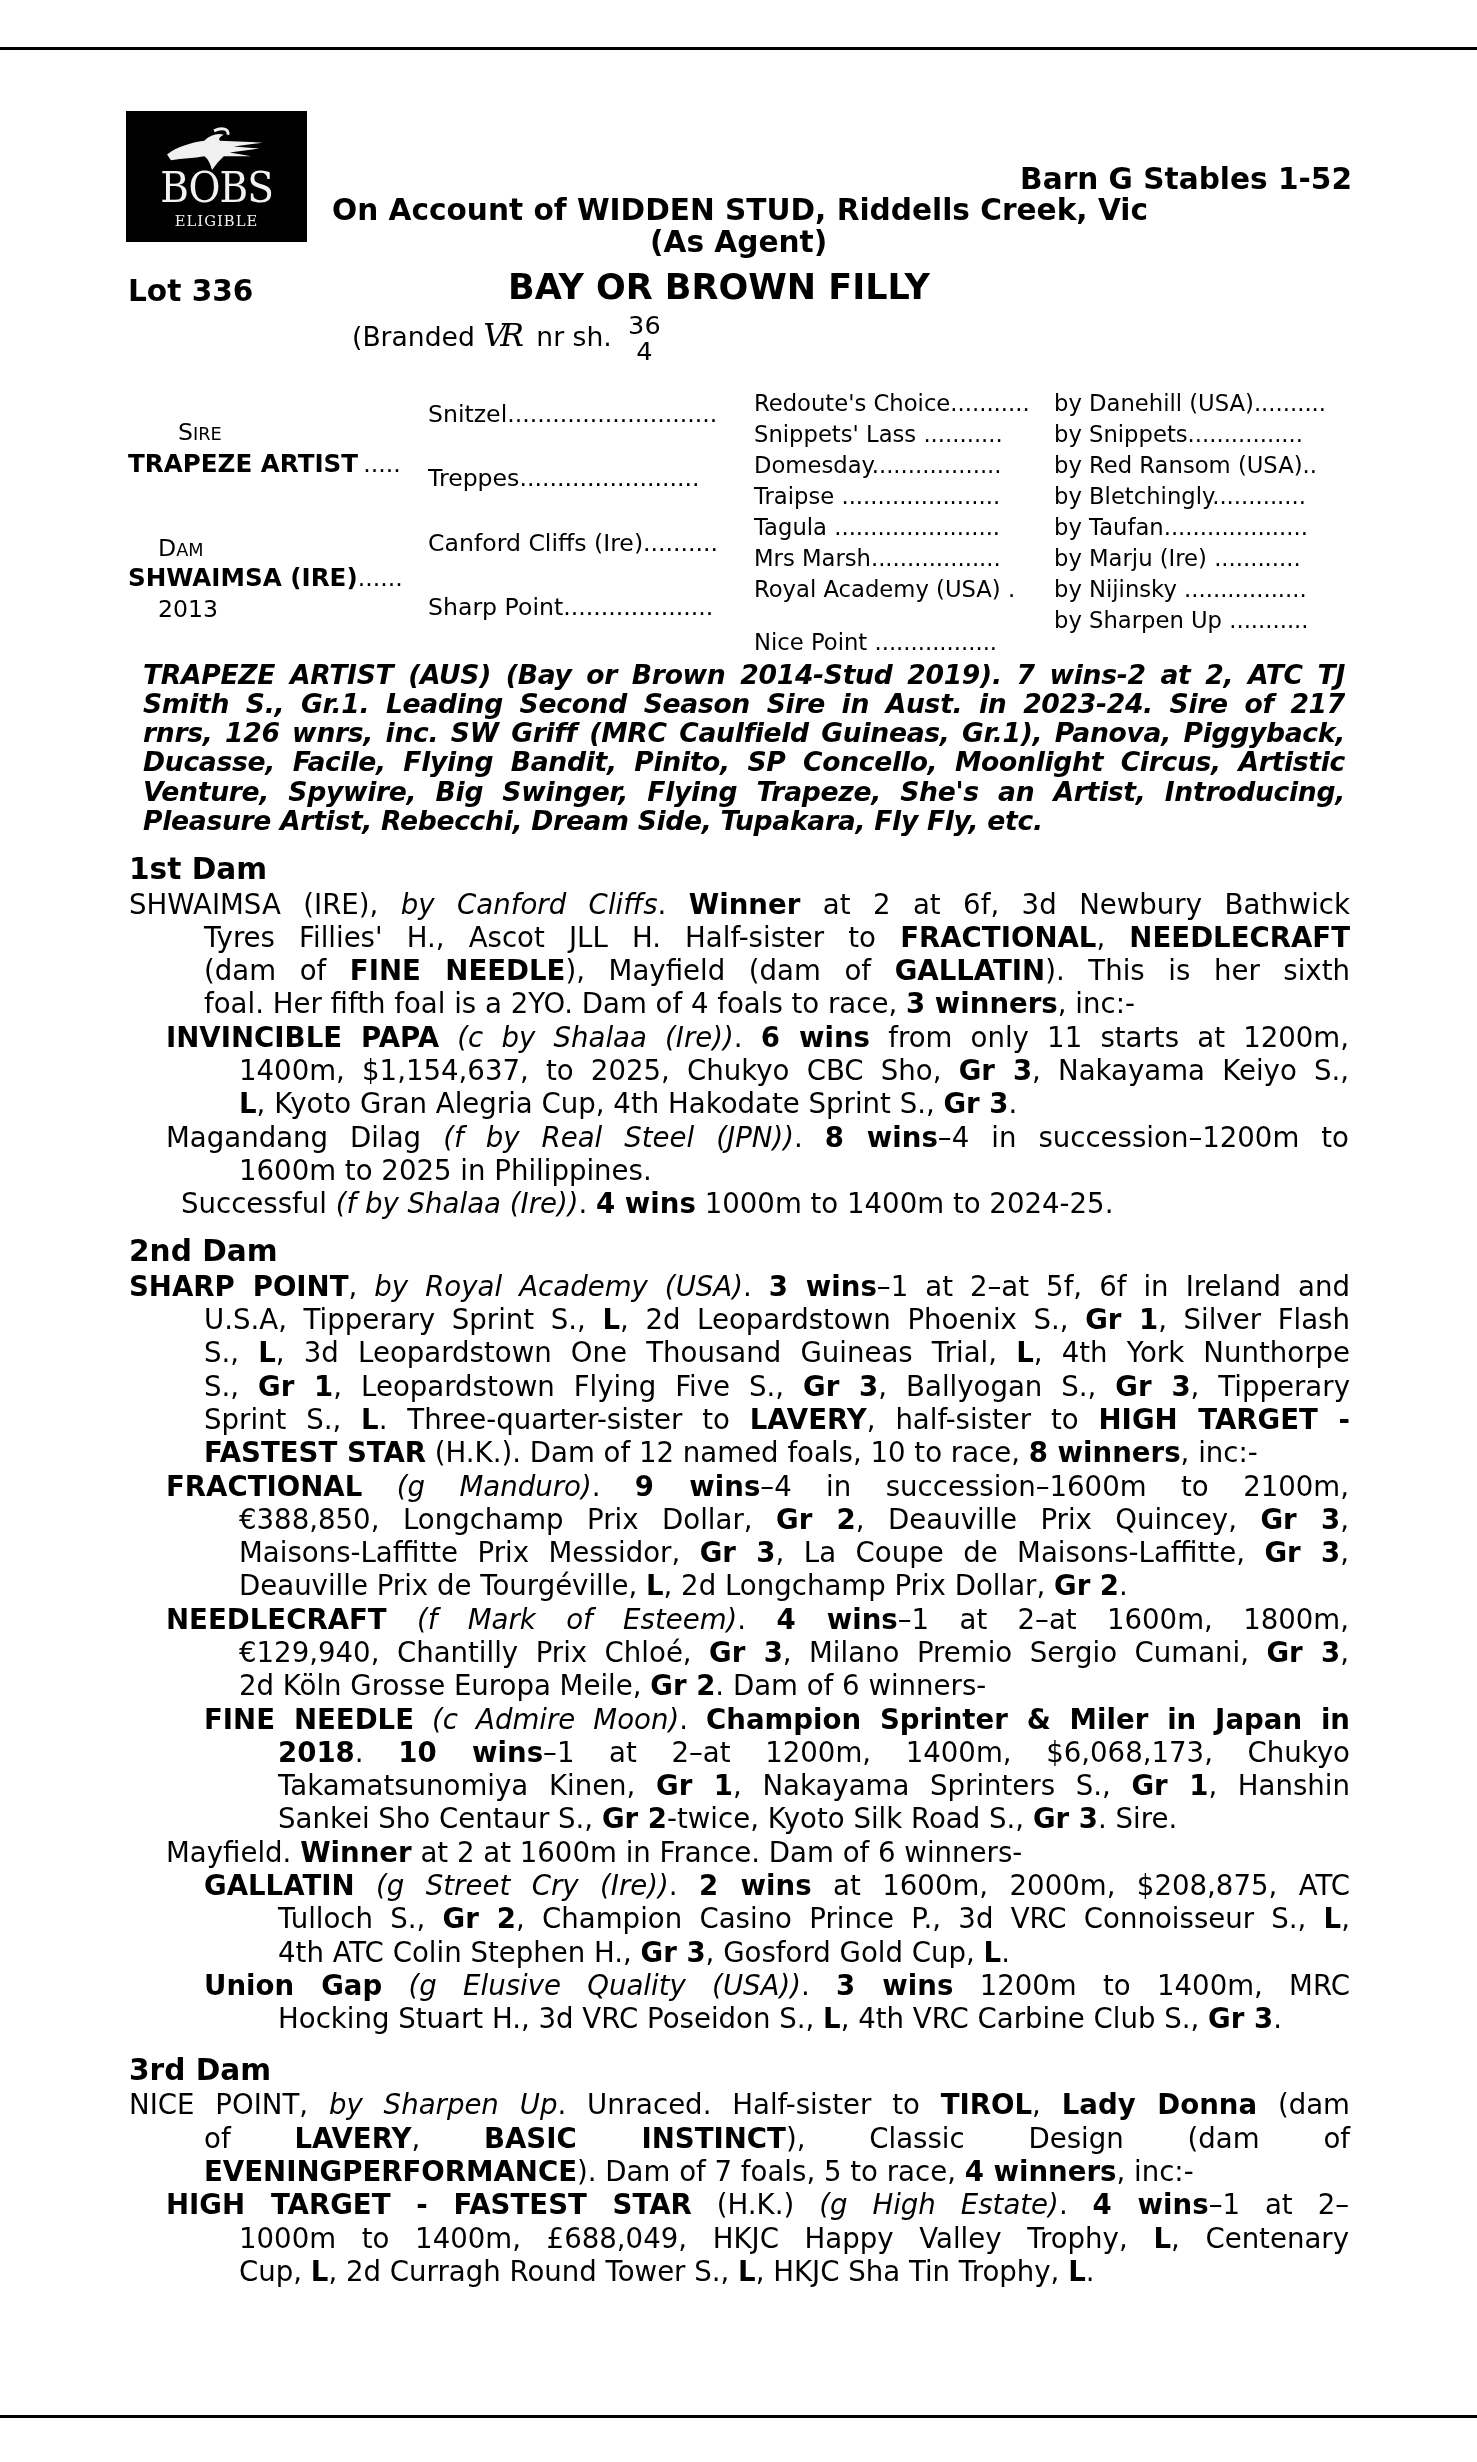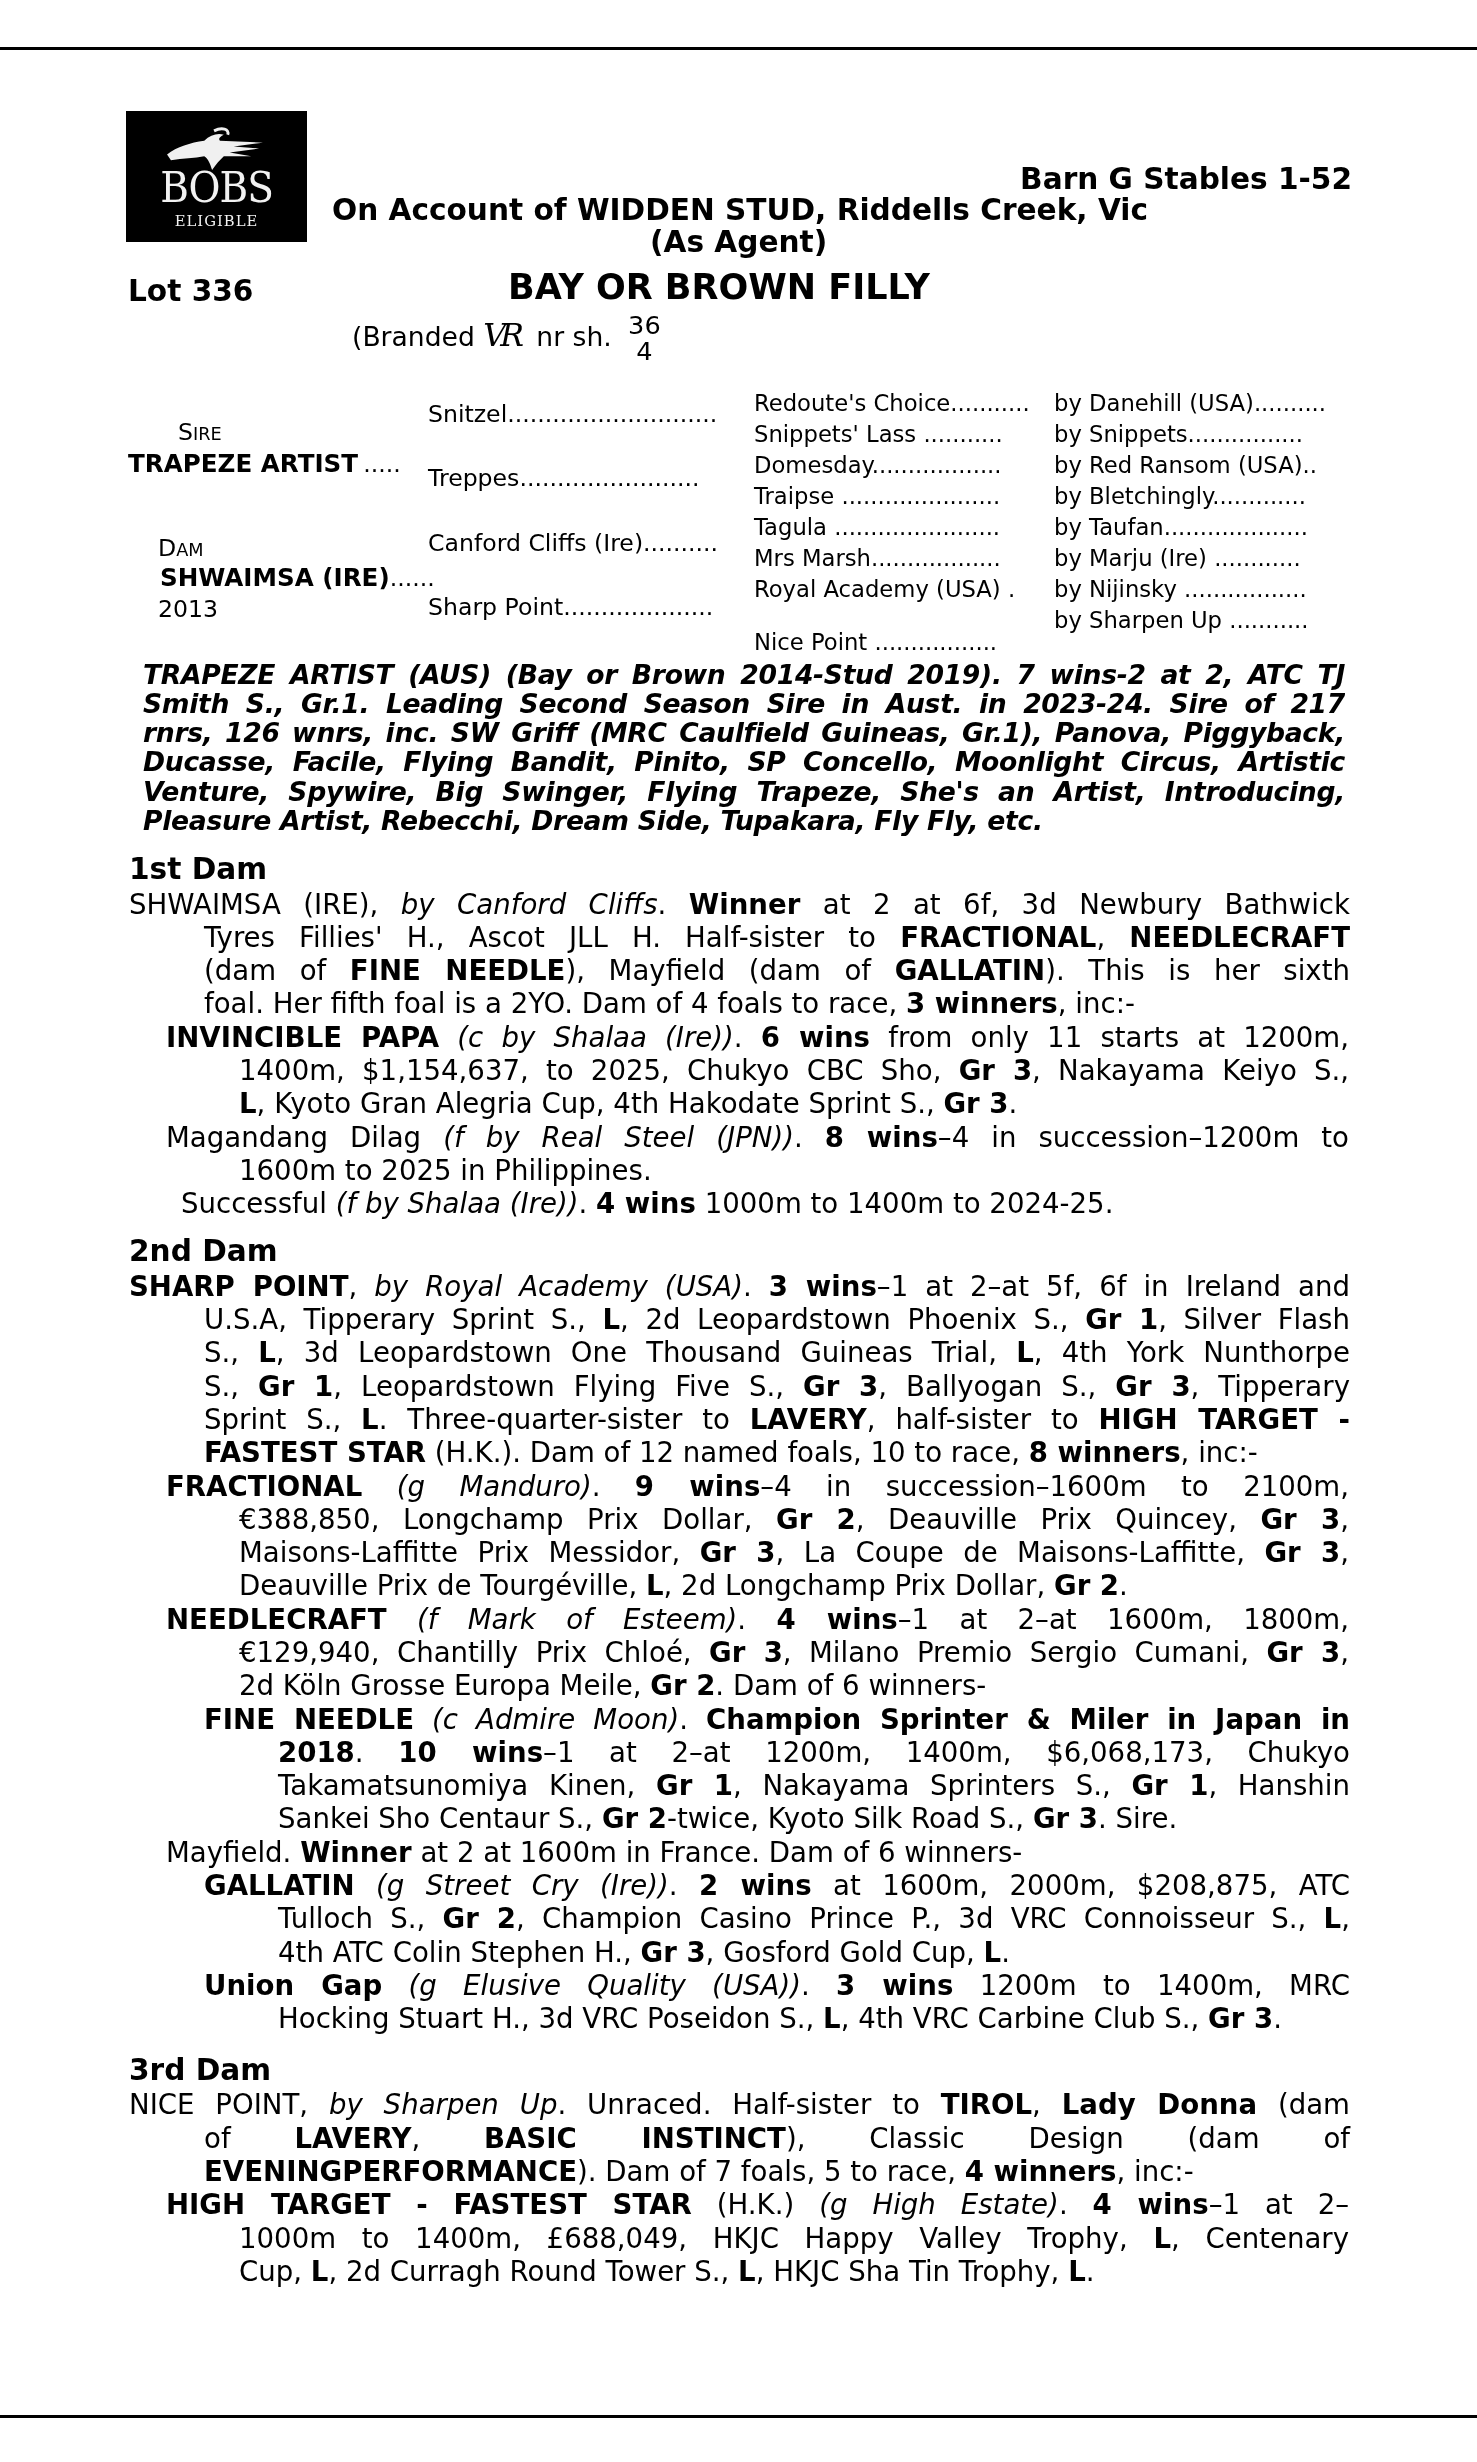--- a/index.html
+++ b/index.html
@@ -62,21 +62,21 @@
   </span>
 </div>
 
 <div>
   <div class="abs ped-cap" style="left:158px; top:418px;margin-left:20px;"><span id="sireLabel"><span class="big">S</span><span class="sm">IRE</span></span></div>
   <div class="abs" style="left:128px; top:449px;">
     <span class="ped-name">TRAPEZE ARTIST</span>
     <span class="ped">.....</span>
   </div>
   <div class="abs ped-cap" style="left:158px; top:534px;"><span id="damLabel"><span class="big">D</span><span class="sm">AM</span></span></div>
-  <div class="abs" style="left:128px; top:563px;margin-left:32px;">
+  <div class="abs" style="left:128px; top:563px;">
     <span class="ped-name">SHWAIMSA (IRE)</span><span class="ped">......</span>
   </div>
   <div class="abs ped" style="left:158px; top:595px;">2013</div>
 
   <div class="abs ped" style="left:428px; top:400px;"><span>Snitzel</span><span>............................</span></div>
   <div class="abs ped" style="left:428px; top:464px;"><span>Treppes</span><span>........................</span></div>
   <div class="abs ped" style="left:428px; top:529px;"><span>Canford Cliffs (Ire)</span><span>..........</span></div>
   <div class="abs ped" style="left:428px; top:593px;"><span>Sharp Point</span><span>....................</span></div>
 
   <div id="gen3">

